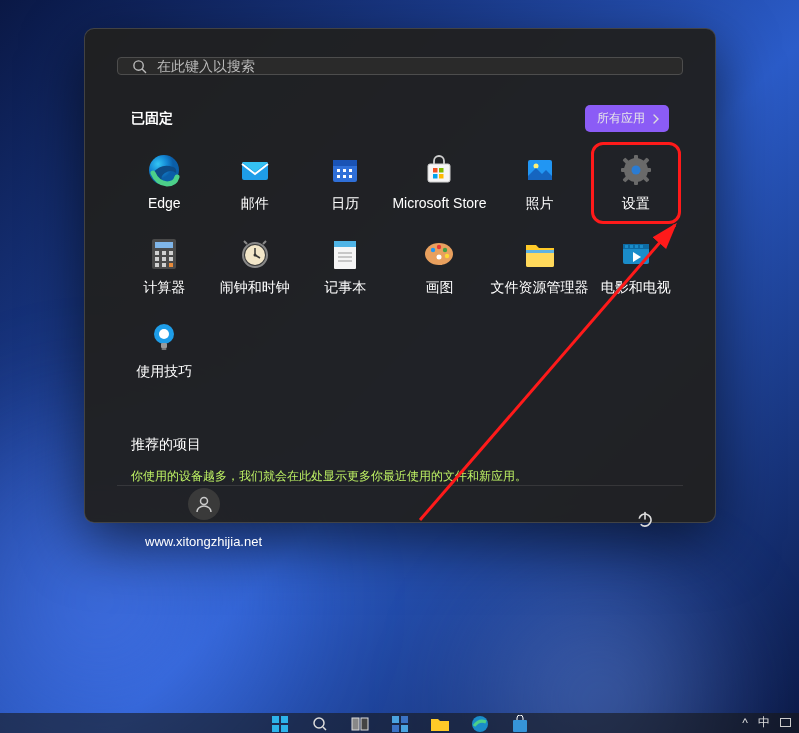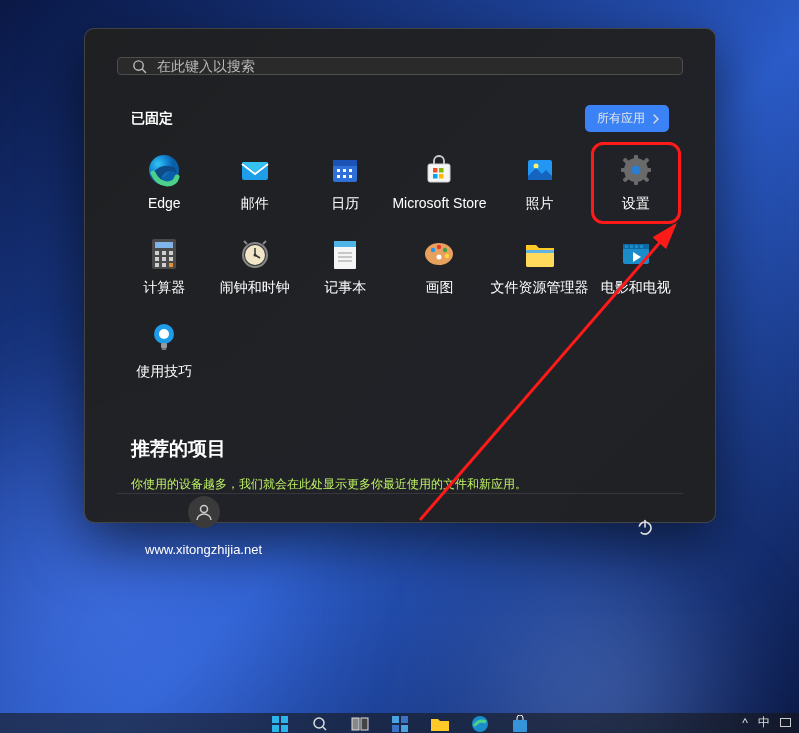--- a/index.html
+++ b/index.html
@@ -37,21 +37,21 @@
       color: #fff; font-size: 14px;
     }
     .search input::placeholder { color: #bbb; }
 
     .section-header {
       margin-top: 30px; display: flex; justify-content: space-between; align-items: center;
       padding: 0 14px;
     }
     .section-title { font-size: 14px; font-weight: 600; }
     .all-apps-btn {
-      background: #3b82f6; border: none; color: #e8e8e8;
+      background: #8b5cf6; border: none; color: #e8e8e8;
       padding: 5px 8px 5px 12px; border-radius: 5px; font-size: 12px;
       display: flex; align-items: center; gap: 6px; cursor: pointer;
     }
 
     .pinned-grid {
       margin-top: 10px;
       display: grid; grid-template-columns: repeat(6, 1fr);
       gap: 2px 0; padding: 0 2px;
     }
     .app-tile {
@@ -61,21 +61,21 @@
     }
     .app-icon-wrap { width: 36px; height: 36px; display: flex; align-items: center; justify-content: center; margin-bottom: 7px; }
     .app-label { font-size: 14px; color: #fff; text-align: center; line-height: 1.2; white-space: nowrap; }
 
     .highlighted { border: 3px solid #ff1a1a; border-radius: 12px; padding: 7px 0 5px 0; }
 
     .recommended {
       margin-top: 44px;
       padding: 0 14px;
     }
-    .recommended-title { font-size: 19px; font-weight: 700; }
+    .recommended-title { font-size: 14px; font-weight: 400; }
     .recommended-text { margin-top: 14px; font-size: 12px; color: #bef264; }
 
     .bottom-bar {
       margin-top: auto;
       border-top: 1px solid rgba(120,120,120,0.25);
       height: 66px; display: flex; align-items: center; padding: 0 20px;
       justify-content: space-between;
     }
     .user { display: flex; align-items: center; gap: 14px; cursor: pointer; padding: 6px 8px; border-radius: 4px; flex-direction: column; }
     .avatar {

